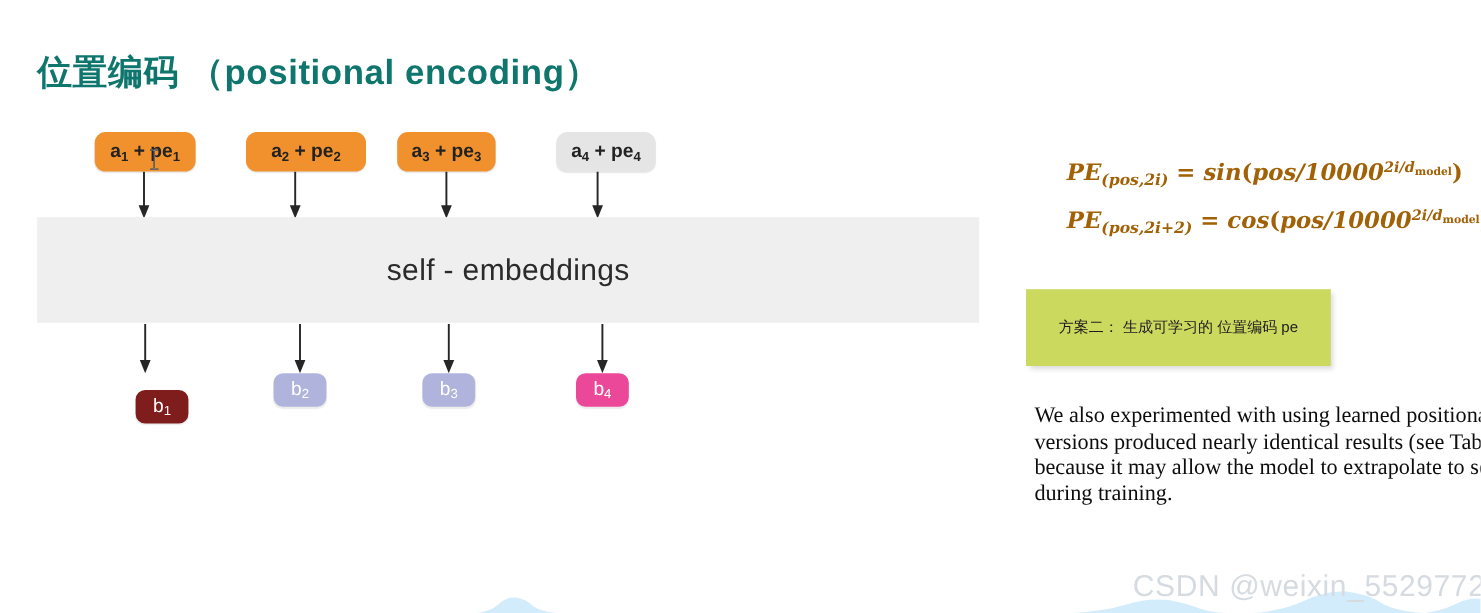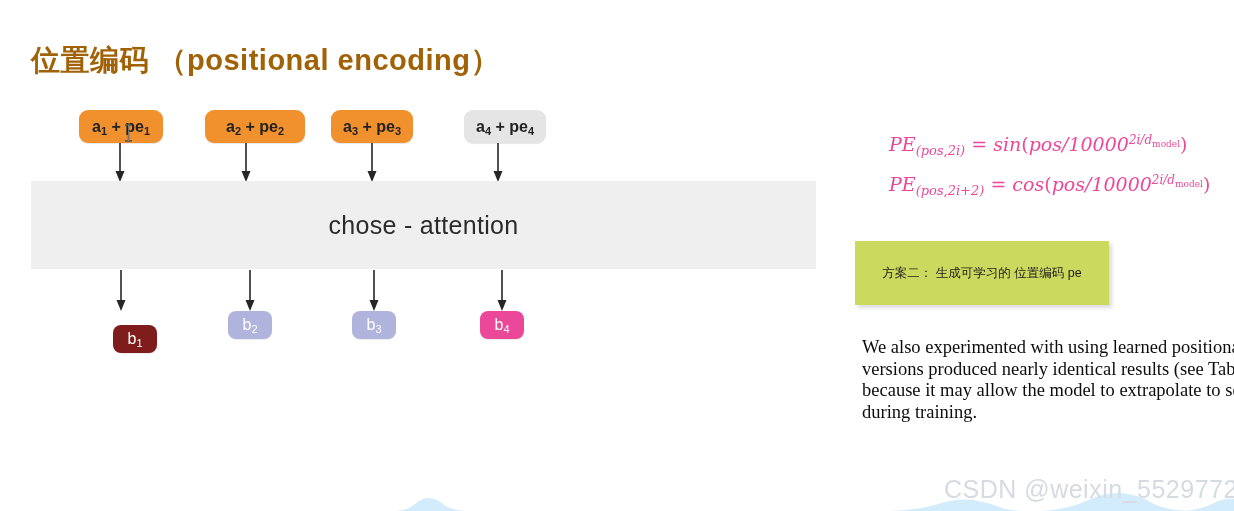--- a/index.html
+++ b/index.html
@@ -19,21 +19,21 @@
     overflow: hidden;
   }
 
   
   .page-title {
     position: absolute;
     left: 31px;
     top: 41px;
     font-size: 29px;
     font-weight: bold;
-    color: #a16207;
+    color: #0f766e;
     letter-spacing: 0.5px;
     white-space: nowrap;
   }
 
   
   .a-box {
     position: absolute;
     height: 33px;
     background: #f0912d;
     border-radius: 9px;
@@ -116,22 +116,23 @@
     white-space: nowrap;
   }
   #scheme-1 { top: 51px; height: 48px; }
   #scheme-2 { top: 241px; height: 64px; }
 
   
   .formula {
     position: absolute;
     font-family: "DejaVu Serif", serif;
     font-style: italic;
-    color: #ec4899;
-    white-space: nowrap;
+    color: #a16207;
+    white-space: nowrap;
+    font-weight: bold;
   }
   #formula-1 { left: 889px; top: 133px; font-size: 19px; }
   #formula-2 { left: 889px; top: 173px; font-size: 19px; }
   .formula .sub {
     font-size: 13px;
     position: relative;
     top: 4px;
     font-style: italic;
   }
   .formula .sup {
@@ -221,21 +222,21 @@
     <svg class="arrow" id="arrow-in-3" style="left:366px; top:143px; height:40px;" viewBox="0 0 12 40">
       <line x1="6" y1="0" x2="6" y2="31" stroke="#262626" stroke-width="1.6"></line>
       <polygon points="6,39 1.5,28 10.5,28" fill="#262626"></polygon>
     </svg>
     <svg class="arrow" id="arrow-in-4" style="left:492px; top:143px; height:40px;" viewBox="0 0 12 40">
       <line x1="6" y1="0" x2="6" y2="31" stroke="#262626" stroke-width="1.6"></line>
       <polygon points="6,39 1.5,28 10.5,28" fill="#262626"></polygon>
     </svg>
 
     <div class="attention-bar" style="background: rgb(239, 239, 239);">
-      <span class="label">chose - attention</span>
+      <span class="label">self - embeddings</span>
     </div>
 
     <svg class="arrow" id="arrow-out-1" style="left:115px; top:270px; height:42px;" viewBox="0 0 12 42">
       <line x1="6" y1="0" x2="6" y2="33" stroke="#262626" stroke-width="1.6"></line>
       <polygon points="6,41 1.5,30 10.5,30" fill="#262626"></polygon>
     </svg>
     <svg class="arrow" id="arrow-out-2" style="left:244px; top:270px; height:42px;" viewBox="0 0 12 42">
       <line x1="6" y1="0" x2="6" y2="33" stroke="#262626" stroke-width="1.6"></line>
       <polygon points="6,41 1.5,30 10.5,30" fill="#262626"></polygon>
     </svg>

